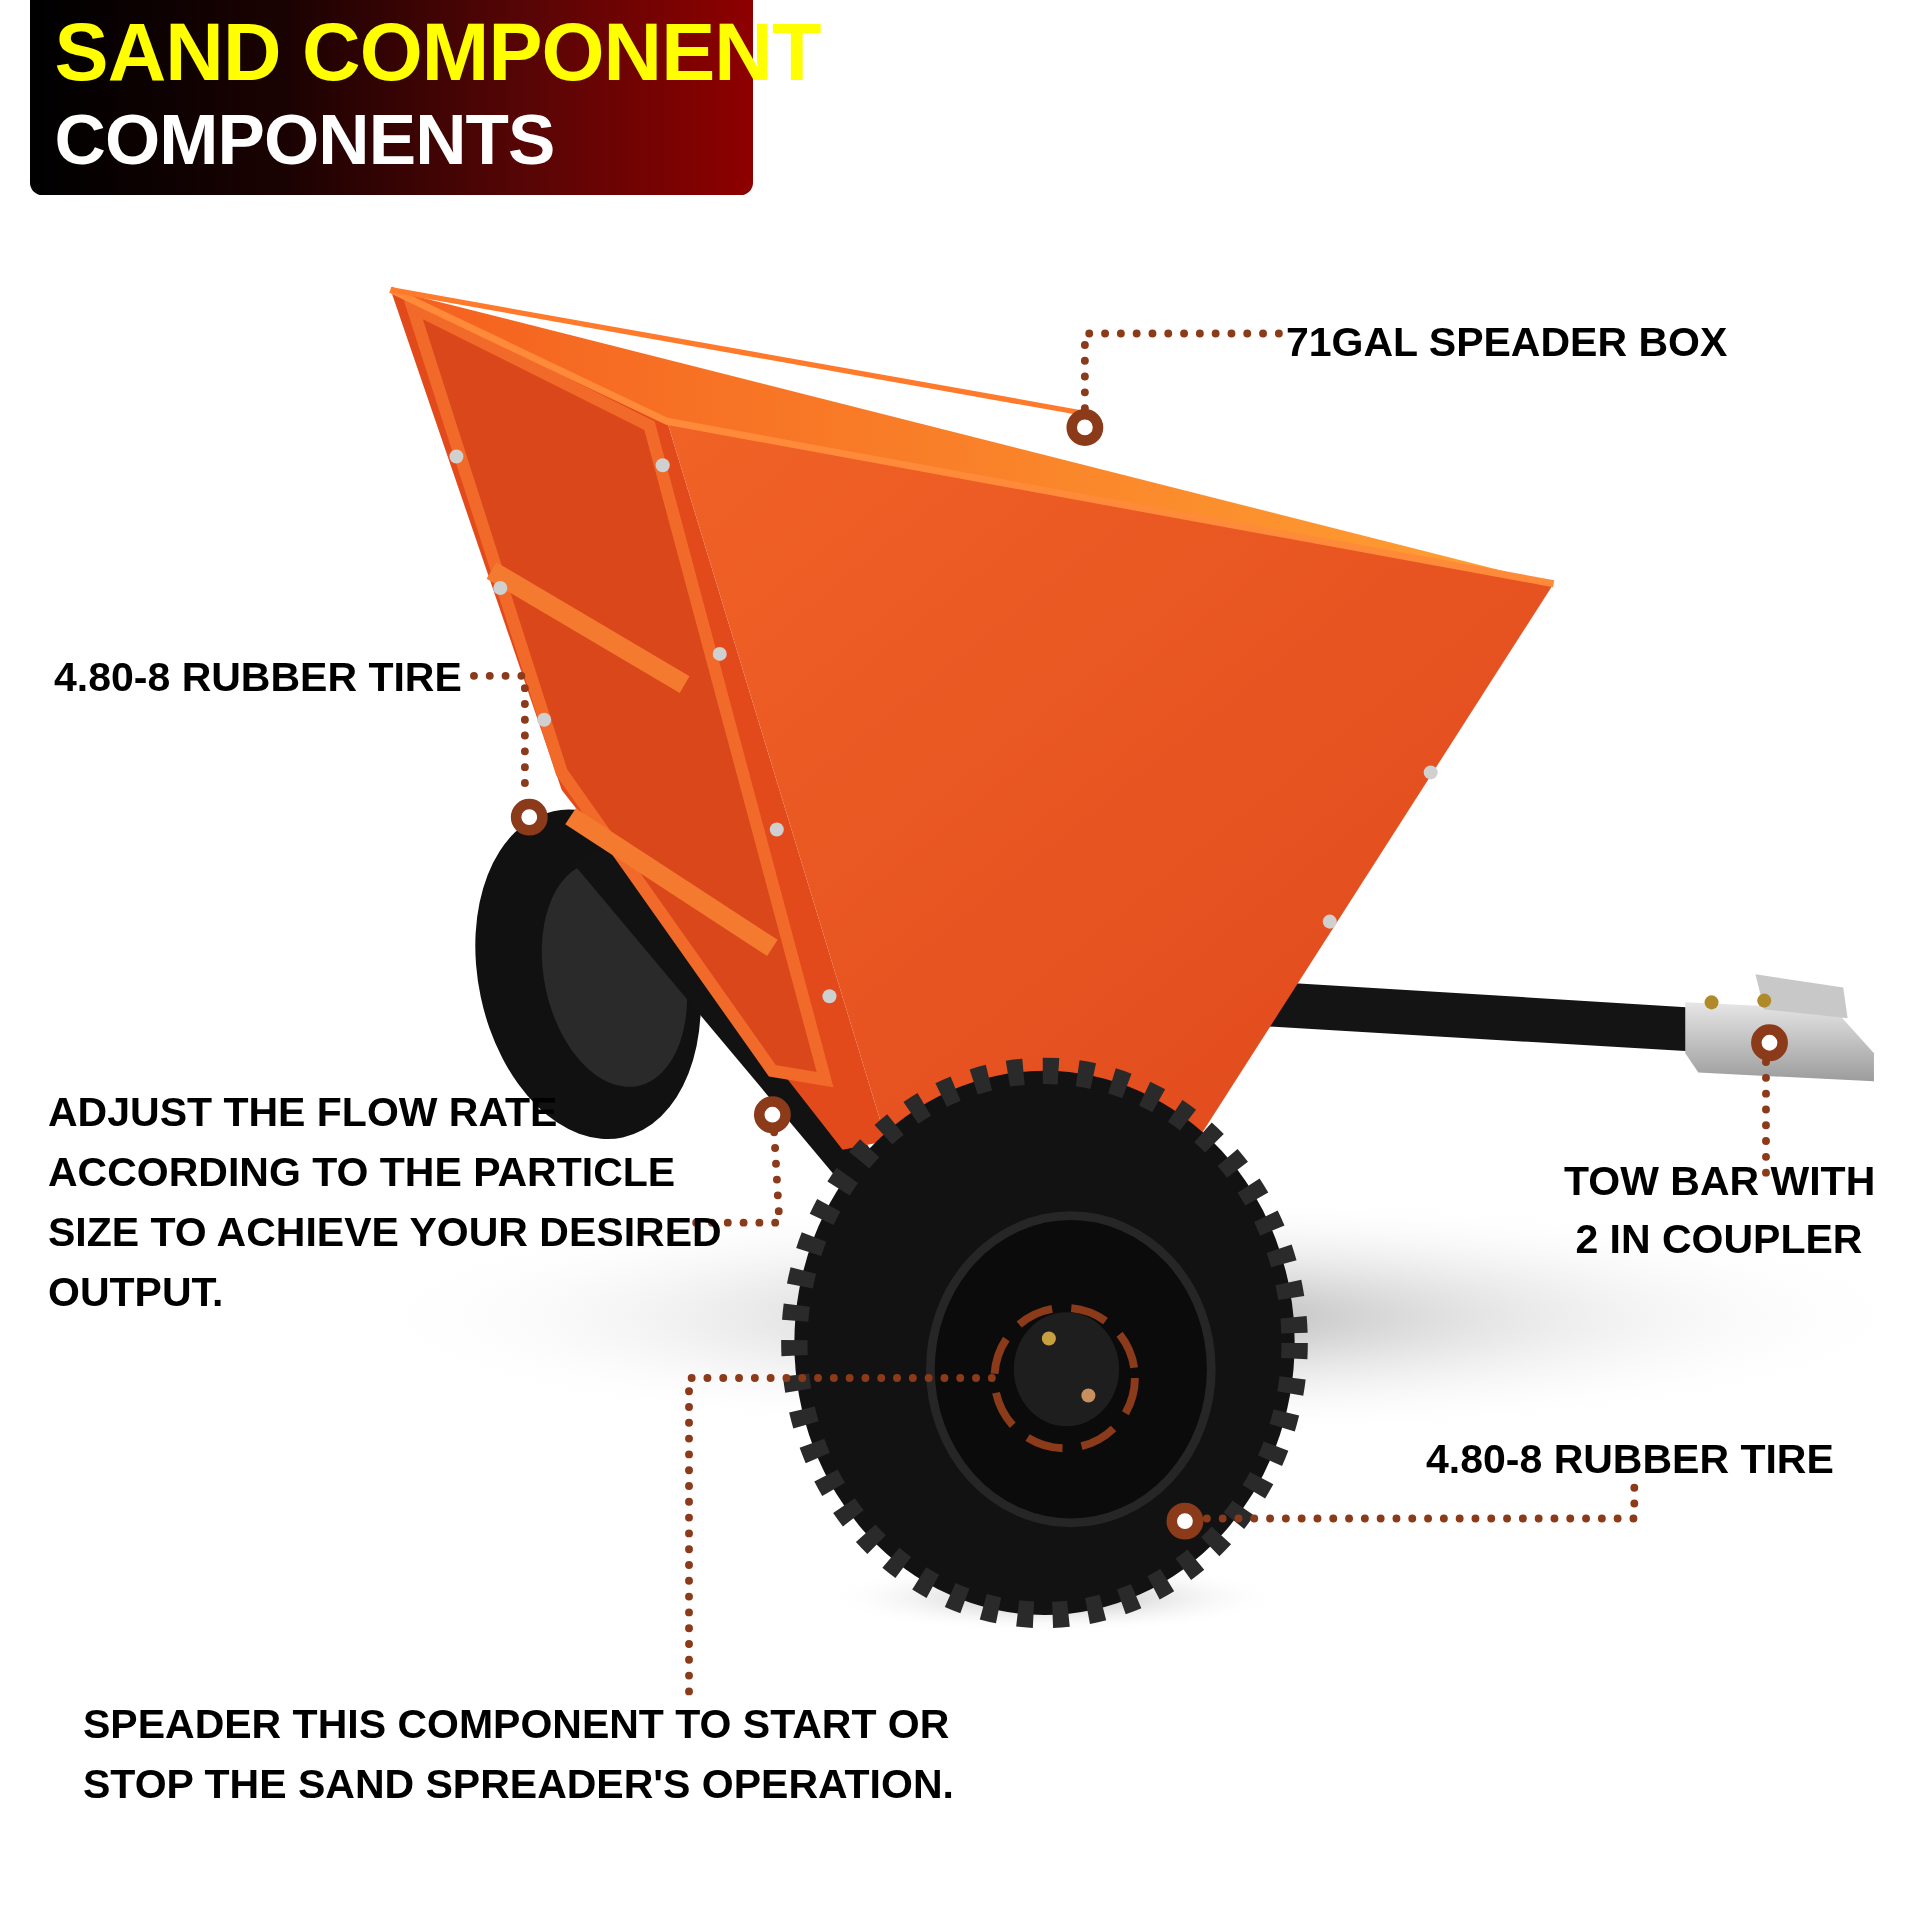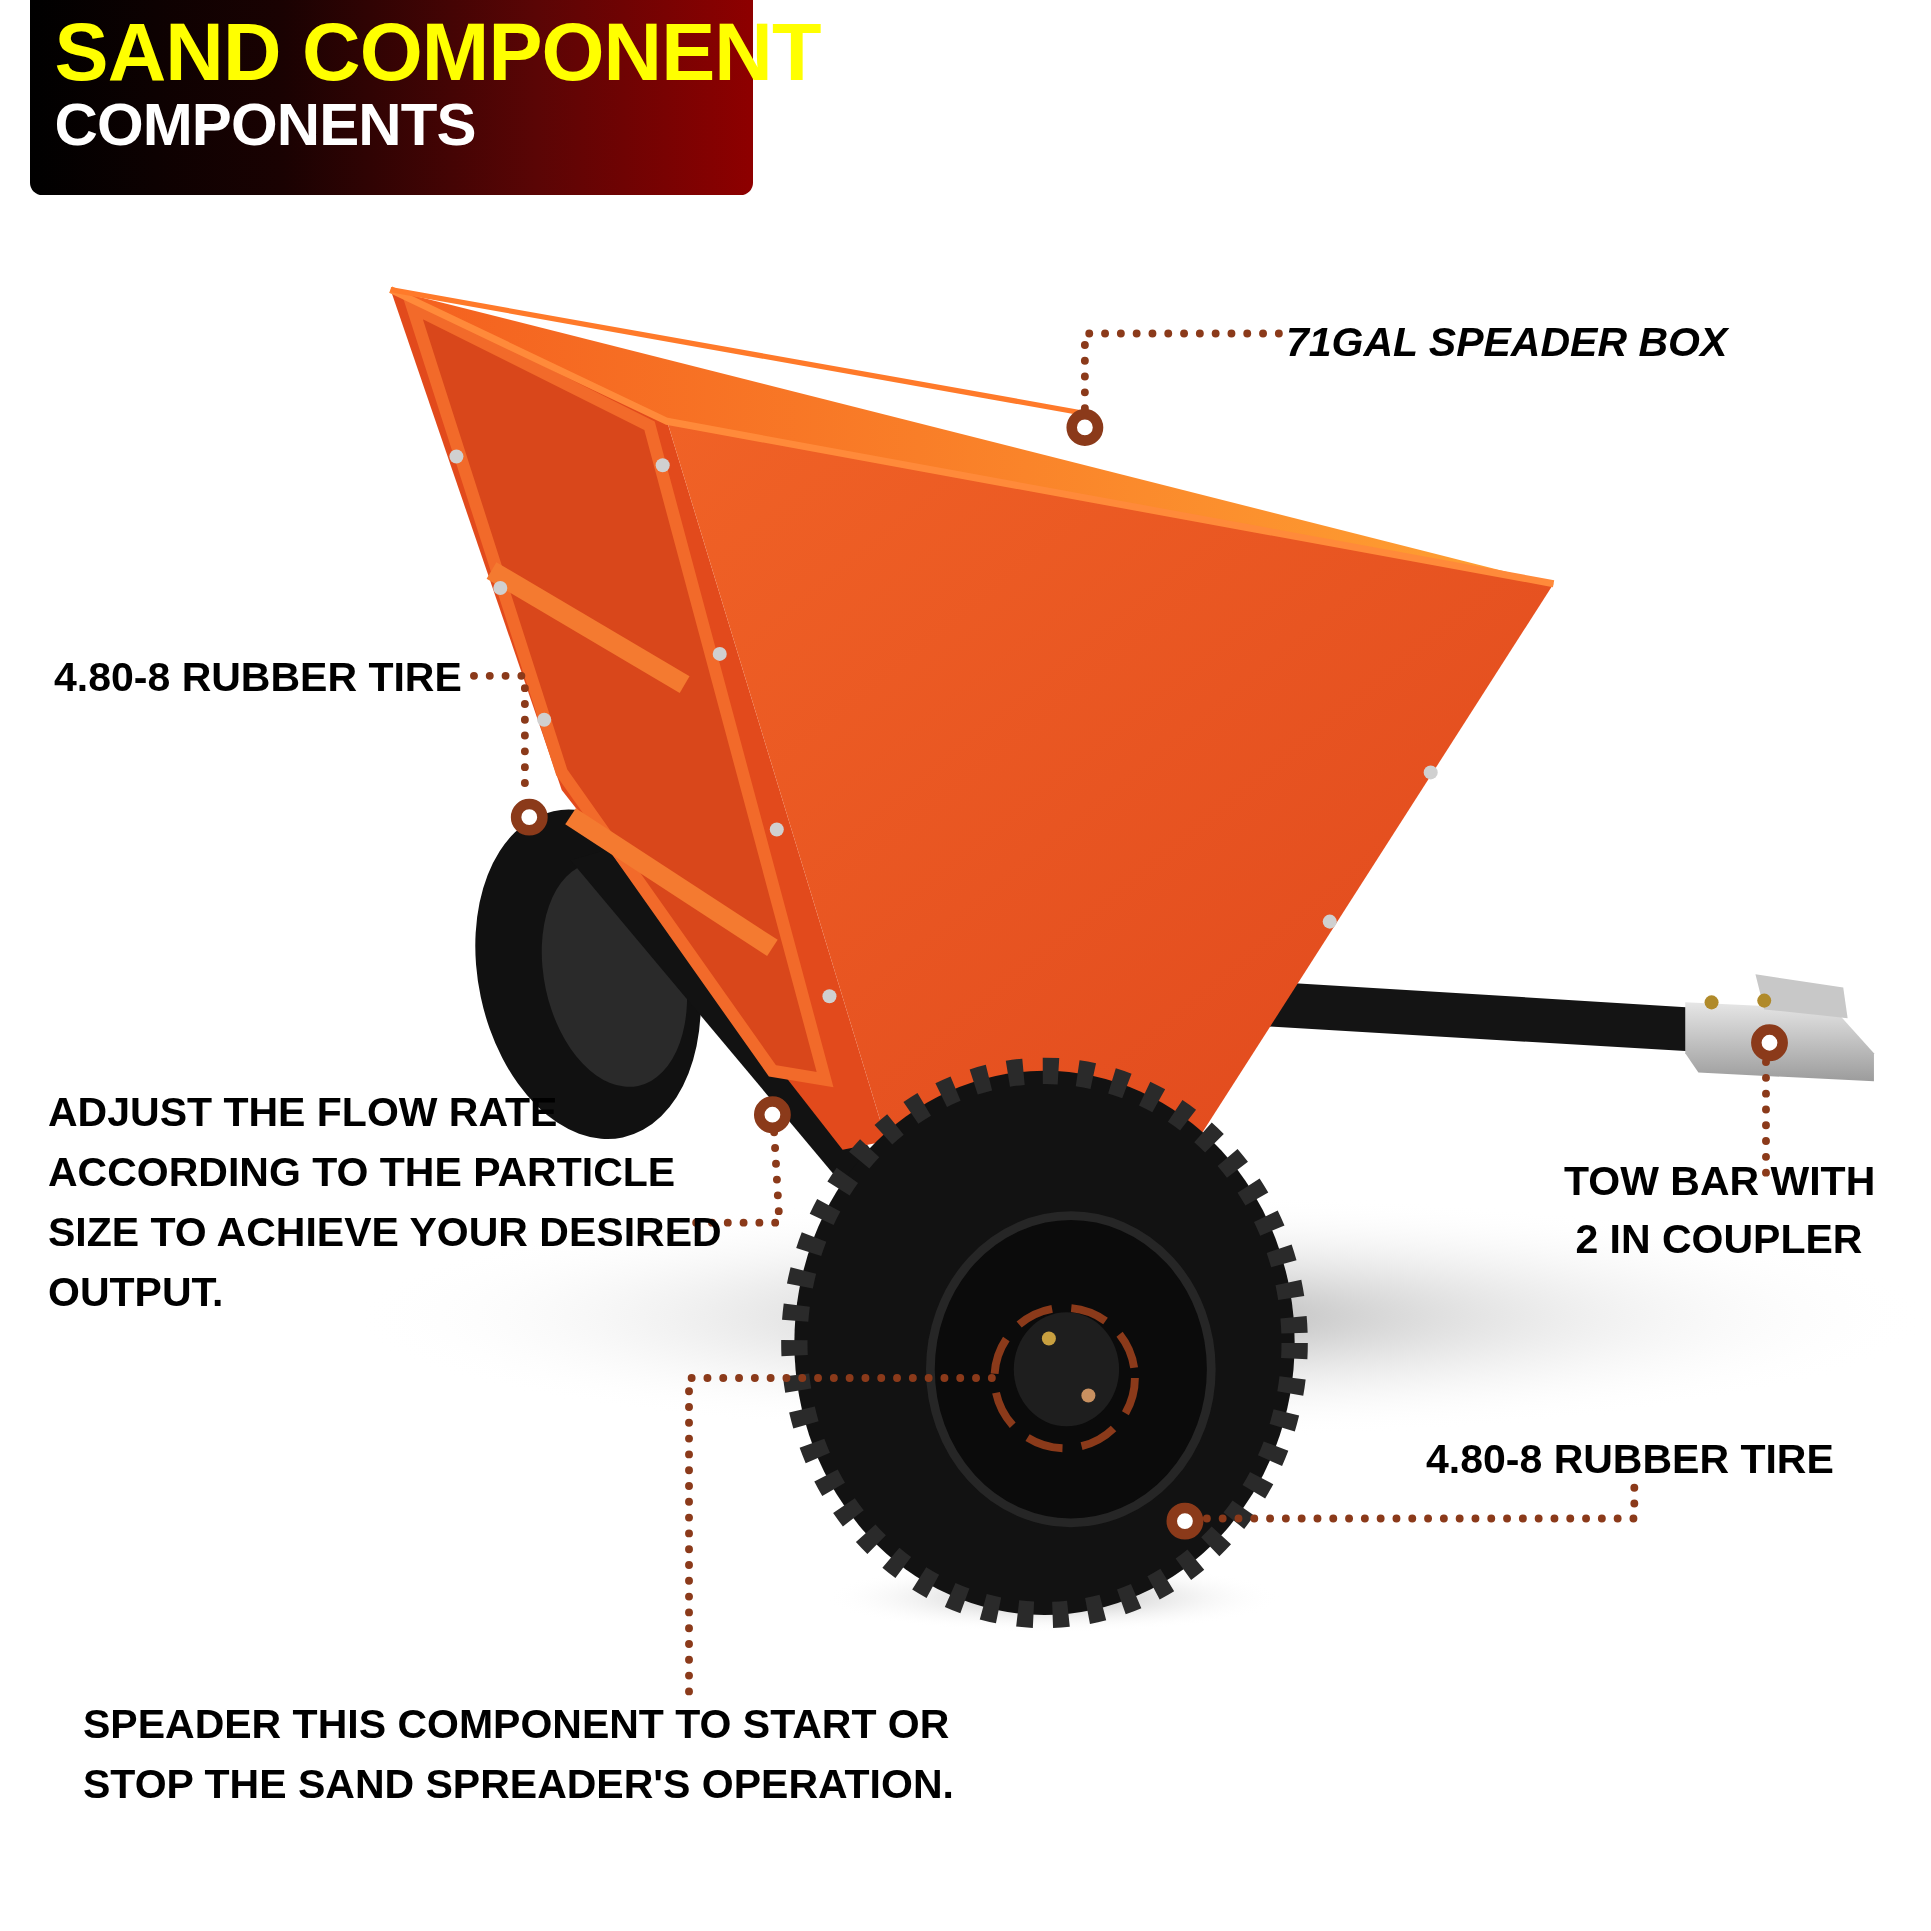--- a/index.html
+++ b/index.html
@@ -3,21 +3,21 @@
 <meta charset="utf-8">
 <style>
   html, body { margin:0; padding:0; background:#ffffff; }
   body { width:1931px; height:1931px; position:relative; overflow:hidden;
          font-family:"Liberation Sans", "DejaVu Sans", sans-serif; }
   .title-banner { position:absolute; left:30px; top:0; width:723px; height:195px;
     border-radius:0 0 12.3px 12.3px;
     background:linear-gradient(90deg,#000000 0%,#1a0202 35%,#5a0505 70%,#8e0000 100%); }
   .title-line1 { position:absolute; left:24.6px; top:3.5px; font-size:81px; font-weight:bold;
     color:#ffff00; letter-spacing:-0.9px; line-height:97px; white-space:nowrap; }
-  .title-line2 { position:absolute; left:24.6px; top:76px; font-size:60px; font-weight:bold;
+  .title-line2 { position:absolute; left:24.6px; top:91px; font-size:71px; font-weight:bold;
     color:#ffffff; letter-spacing:-0.9px; line-height:97px; white-space:nowrap; }
   .label { position:absolute; font-weight:bold; color:#000; font-size:41px; line-height:60px;
     white-space:nowrap; letter-spacing:0px; }
   .label.multi { white-space:pre; }
   .art { position:absolute; left:0; top:0; width:1931px; height:1931px; }
 </style>
 </head>
 <body>
 
 <div class="title-banner">
@@ -118,21 +118,21 @@
     <circle cx="1236" cy="487" r="15"></circle>
     <circle cx="603" cy="931" r="15"></circle>
     <circle cx="880" cy="1270" r="15"></circle>
     <circle cx="2016" cy="1188" r="15"></circle>
     <circle cx="1350" cy="1733" r="15"></circle>
   </g>
 
   <circle cx="1213" cy="1570" r="80" fill="none" stroke="#8b3a1a" stroke-width="9" stroke-dasharray="42 22"></circle>
 </svg>
 
-<div class="label" style="left:1286px; top:312px;font-style:italic;">71GAL SPEADER BOX</div>
+<div class="label" style="left:1286px; top:312px;">71GAL SPEADER BOX</div>
 <div class="label" style="left:54px; top:647px;">4.80-8 RUBBER TIRE</div>
 <div class="label multi" style="left:48px; top:1082px;">ADJUST THE FLOW RATE
 ACCORDING TO THE PARTICLE
 SIZE TO ACHIEVE YOUR DESIRED
 OUTPUT.</div>
 <div class="label multi" style="left:1564px; top:1152px; line-height:58px;">TOW BAR WITH
  2 IN COUPLER</div>
 <div class="label" style="left:1426px; top:1429px;">4.80-8 RUBBER TIRE</div>
 <div class="label multi" style="left:83px; top:1694px;">SPEADER THIS COMPONENT TO START OR
 STOP THE SAND SPREADER'S OPERATION.</div>

